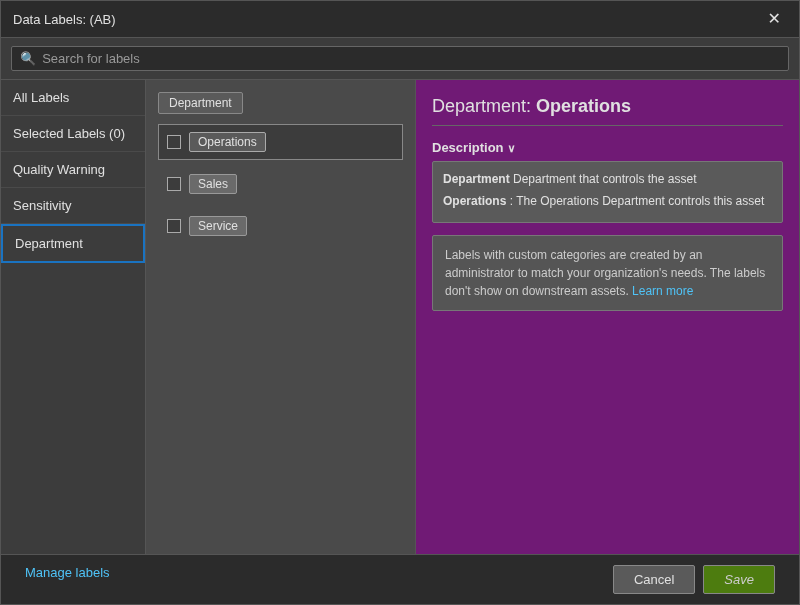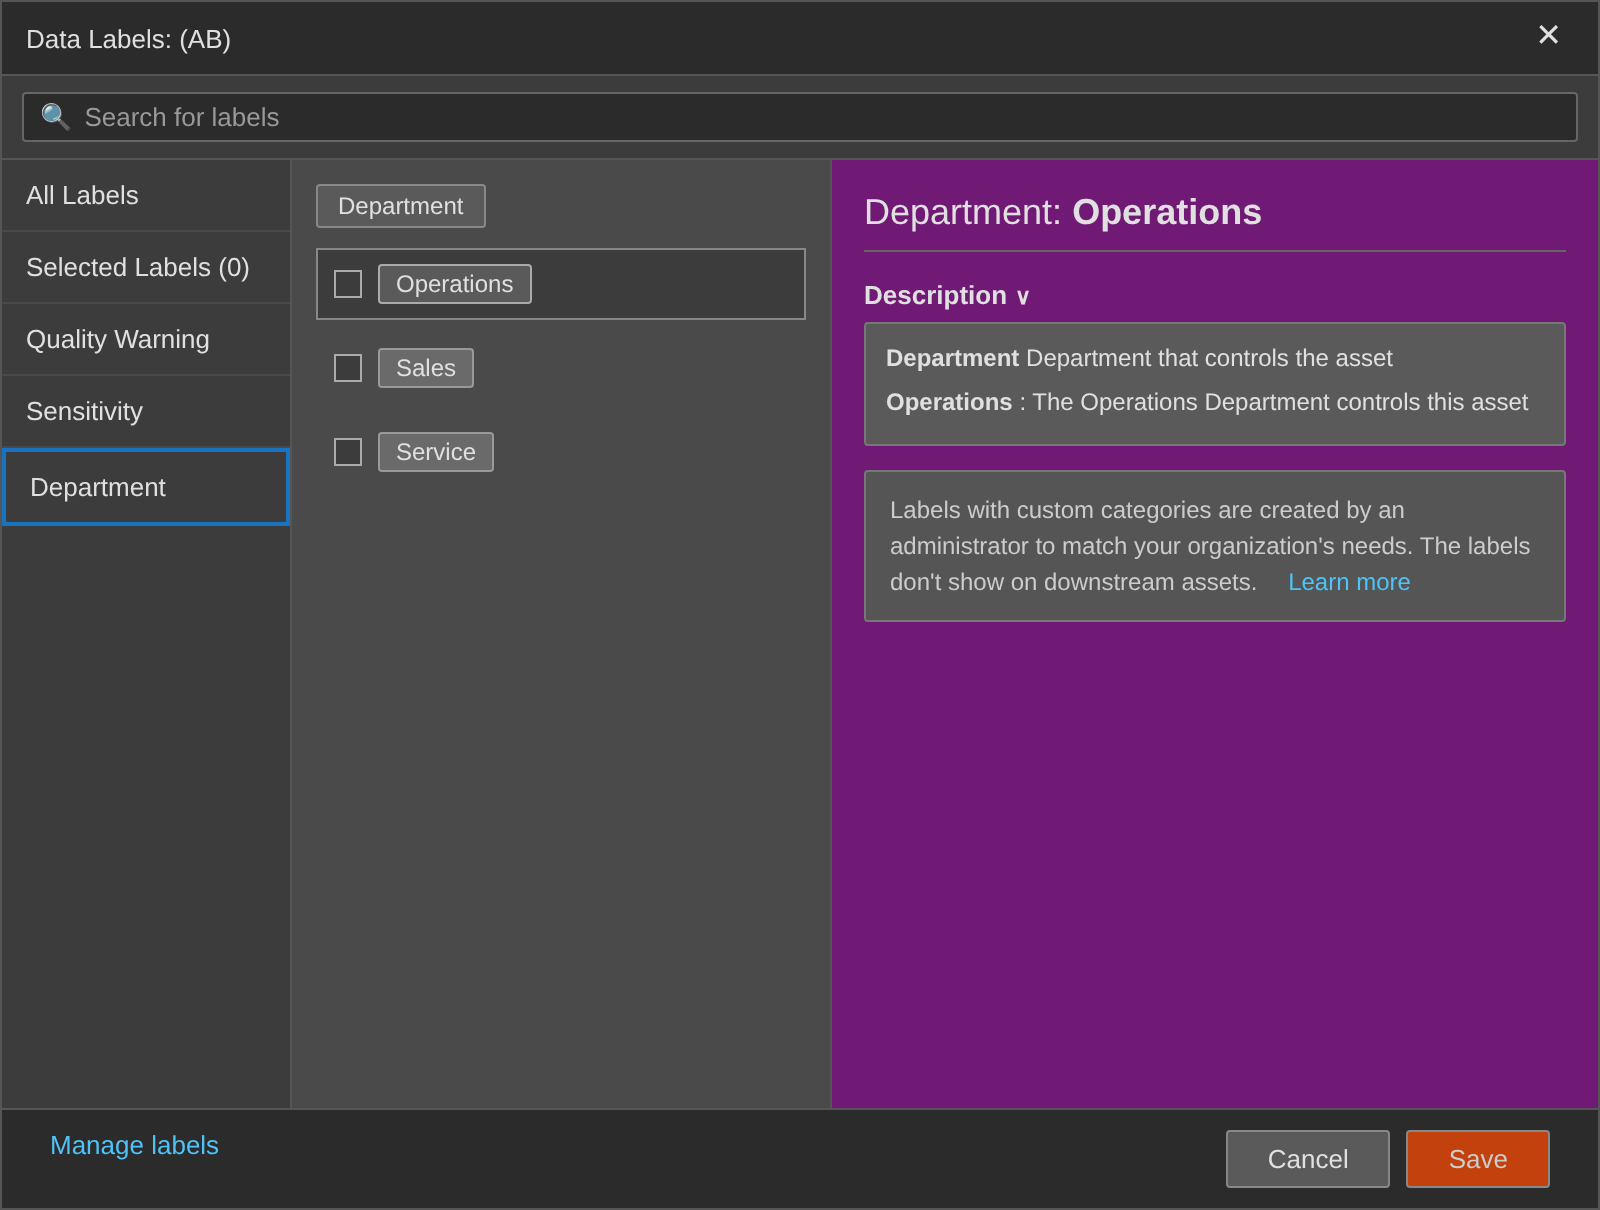--- a/index.html
+++ b/index.html
@@ -220,21 +220,20 @@
       border-radius: 2px;
       padding: 10px 12px;
       font-size: 12px;
       color: #ccc;
       line-height: 1.5;
       margin-top: 4px;
     }
     .info-box a {
       color: #4fc3f7;
       text-decoration: none;
-      margin-left: 12px;
     }
     .footer {
       background: #2b2b2b;
       border-top: 1px solid #555;
       padding: 10px 24px;
       display: flex;
       justify-content: space-between;
       flex-shrink: 0;
     }
     .manage-link {
@@ -252,22 +251,23 @@
       font-size: 13px;
       cursor: pointer;
       border-radius: 2px;
       border: 1px solid #888;
     }
     .btn-cancel {
       background: #5a5a5a;
       color: #e0e0e0;
     }
     .btn-save {
-      background: #c2410c;
+      background: #4d7c0f;
       color: #ccc;
+      font-style: italic;
     }
   </style>
 </head>
 <body>
 
 <div class="dialog">
 
   <div class="title-bar">
     <span class="title-bar-text">Data Labels: (AB)</span>
     <button class="close-btn">✕</button>

